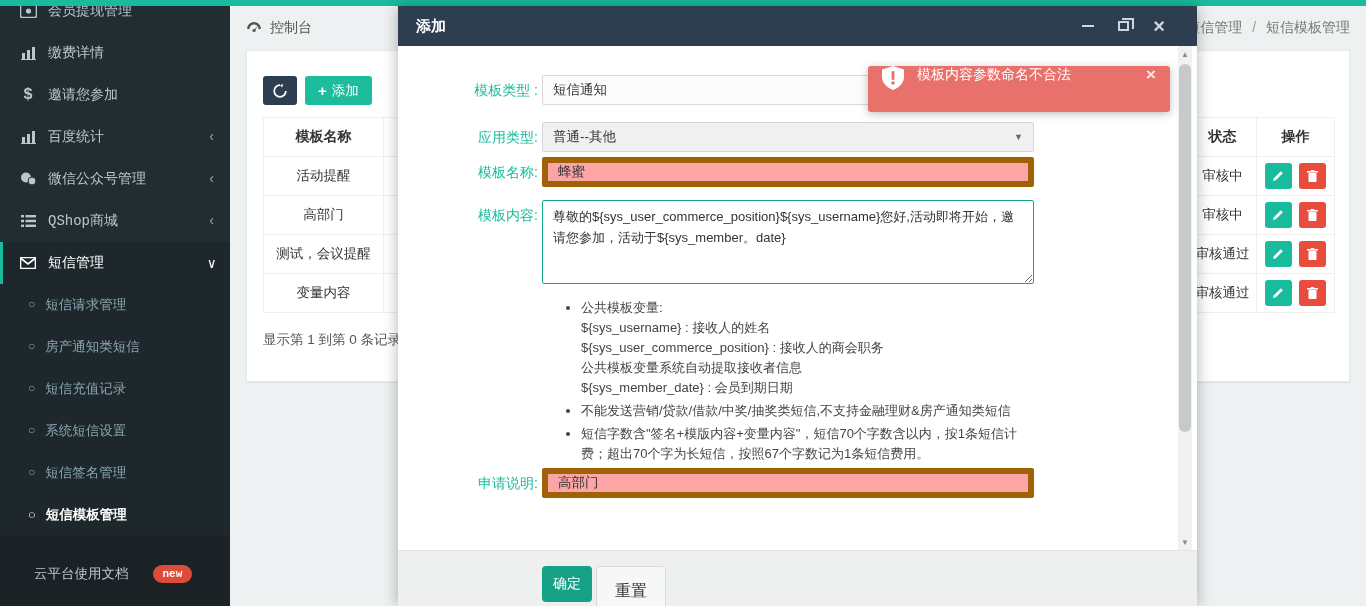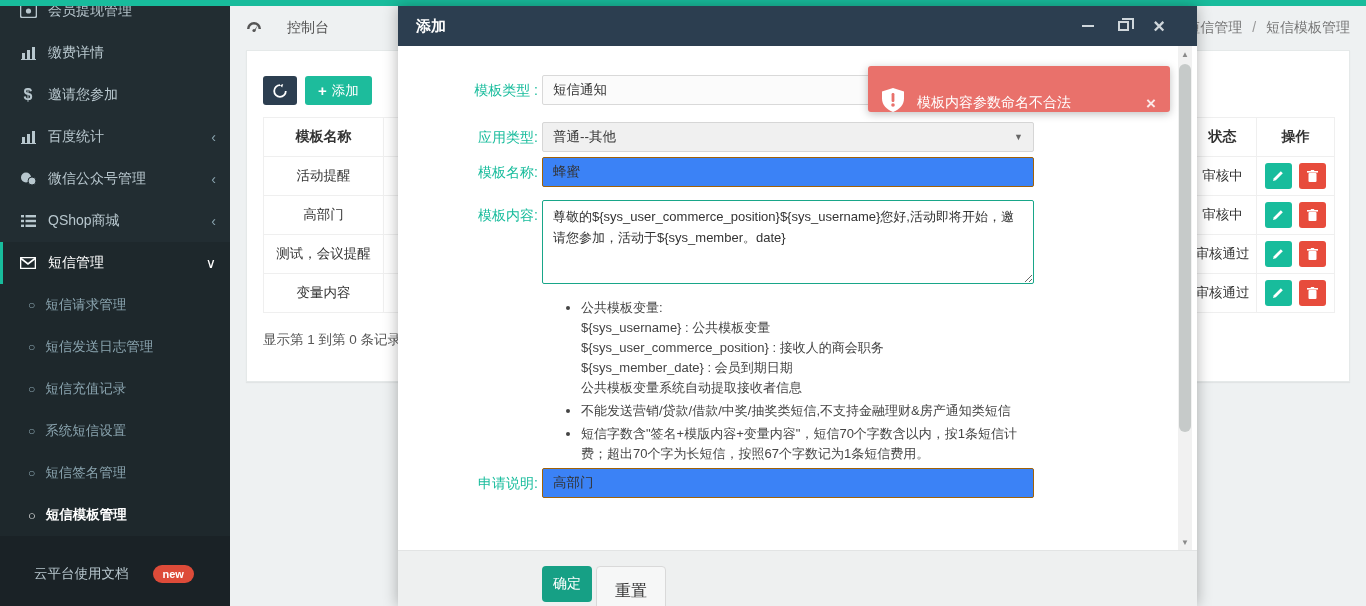--- a/index.html
+++ b/index.html
@@ -5,37 +5,37 @@
   * { margin:0; padding:0; box-sizing:border-box; }
   html,body { width:1366px; height:606px; overflow:hidden; }
   body {
     font-family:"Liberation Sans","DejaVu Sans",sans-serif;
     background:#eef1f2; position:relative; color:#333;
   }
   
   .top-strip { position:absolute; left:0; top:0; width:1366px; height:6px; background:#18bc9c; z-index:5; }
 
   
-  .sidebar { position:absolute; left:0; top:6px; width:230px; height:600px; background:#222d32; overflow:hidden; z-index:4; }
+  .sidebar { position:absolute; left:0; top:6px; width:230px; height:600px; background:#222d32; overflow:hidden; z-index:4;font-family:Liberation Mono, monospace; }
   .side-menu { position:absolute; top:-16px; left:0; width:230px; }
   .side-item { height:42px; display:flex; align-items:center; gap:10px; padding:0 14px 0 18px; color:#b8c7ce; font-size:14px; cursor:pointer; }
   .side-item .s-ic { width:20px; display:flex; justify-content:center; align-items:center; flex:0 0 20px; }
   .side-item .chev { margin-left:auto; font-size:14px; color:#8aa4af; }
   .side-item.active { color:#fff; background:#1e282c; border-left:3px solid #18bc9c; padding-left:15px; }
   .side-item.active .chev { color:#fff; }
   .submenu { background:#1e282c; }
   .sub-item { height:42px; display:flex; align-items:center; gap:10px; padding-left:28px; color:#8aa4af; font-size:13.5px; cursor:pointer; }
   .sub-item .o { font-size:12px; }
   .sub-item.active { color:#fff; font-weight:bold; }
   .sub-item.active .o { font-size:13px; }
   .side-footer { position:absolute; left:0; top:530px; width:230px; height:76px; background:#1a2226; display:flex; align-items:center; padding-left:34px; gap:24px; color:#b8c7ce; font-size:13.5px; }
   .badge-new { background:#dd4b39; color:#fff; font-size:11px; padding:3px 10px; border-radius:9px; font-weight:bold; }
 
   
-  .crumb-left { position:absolute; left:246px; top:19px; display:flex; align-items:center; gap:25px; color:#555; font-size:14px; z-index:3; }
+  .crumb-left { position:absolute; left:246px; top:19px; display:flex; align-items:center; gap:8px; color:#555; font-size:14px; z-index:3; }
   .crumb-right { position:absolute; right:16px; top:19px; color:#777; font-size:14px; z-index:3; }
   .crumb-right .sep { margin:0 6px; color:#999; }
 
   
   .card { position:absolute; left:246px; top:50px; width:1104px; height:332px; background:#fff; border:1px solid #e5e9e9; box-shadow:0 1px 1px rgba(0,0,0,.05); z-index:3; }
   .btn-refresh { position:absolute; left:16px; top:25px; width:34px; height:29px; background:#2c3e50; border:none; border-radius:3px; color:#fff; display:flex; align-items:center; justify-content:center; cursor:pointer; }
   .btn-add { position:absolute; left:58px; top:25px; height:29px; padding:0 13px; background:#1dbc9c; border:none; border-radius:3px; color:#fff; font-size:13.5px; display:flex; align-items:center; gap:5px; cursor:pointer; }
   .btn-add .plus { font-weight:bold; font-size:15px; }
   .tbl { position:absolute; left:16px; top:66px; width:1072px; border-collapse:collapse; table-layout:fixed; }
   .tbl th, .tbl td { border:1px solid #efefef; height:39px; text-align:center; font-size:13.5px; color:#333; }
@@ -54,40 +54,40 @@
   .modal-header { position:absolute; left:0; top:0; width:100%; height:40px; background:#2c3e50; color:#fff; display:flex; align-items:center; padding:0 18px; font-size:15px; font-weight:600; }
   .win-controls { margin-left:auto; display:flex; align-items:center; gap:24px; margin-right:14px; }
   .wc { cursor:pointer; display:flex; align-items:center; justify-content:center; height:16px; }
   .ic-min { width:12px; height:2px; background:#cfd6db; }
   .ic-restore { position:relative; width:11px; height:10px; border:2px solid #cfd6db; }
   .ic-restore::before { content:""; position:absolute; top:-5px; left:2px; width:10px; height:9px; border:2px solid #cfd6db; border-bottom:0; border-left:0; }
   .ic-close { color:#cfd6db; font-size:20px; line-height:1; font-weight:bold; }
 
   .f-label { position:absolute; left:30px; width:110px; text-align:right; color:#18bc9c; font-size:14px; }
   .f-input { position:absolute; left:144px; width:492px; height:30px; border:1px solid #d9d9d9; border-radius:2px; background:#fbfbfb; font-size:13.5px; color:#333; padding:0 10px; font-family:inherit; }
-  .f-input.hl { background:#3b82f6; border:1px solid #a16207; }
+  .f-input.hl { background:#fca5a5; border:6px solid #a16207; }
   .f-select { position:absolute; left:144px; width:492px; height:30px; border:1px solid #d6d6d6; border-radius:2px; background:#f0f0f0; font-size:13.5px; color:#333; display:flex; align-items:center; padding:0 10px; cursor:pointer; }
   .f-select .caret { margin-left:auto; font-size:9px; color:#666; }
   .f-textarea { position:absolute; left:144px; top:194px; width:492px; height:84px; border:1px solid #18a689; border-radius:2px; background:#fff; font-size:13px; color:#333; padding:6px 10px; line-height:1.6; font-family:inherit; resize:both; }
   .help { position:absolute; left:167px; width:478px; }
   .help ul { padding-left:16px; }
   .help li { font-size:13px; color:#444; line-height:20px; margin-bottom:3px; }
   .modal-footer { position:absolute; left:0; top:544px; width:100%; height:56px; background:#eef0f0; border-top:1px solid #e2e4e4;text-decoration:underline; }
   .btn-ok { position:absolute; left:144px; top:15px; height:36px; padding:0 11px; background:#16a085; border:none; border-radius:4px; color:#fff; font-size:14px; cursor:pointer; font-family:inherit; }
   .btn-reset { position:absolute; left:198px; top:15px; height:51px; padding:0 18px; background:#f6f7f7; border:1px solid #d9d9d9; border-radius:4px; color:#333; font-size:16px; cursor:pointer; font-family:inherit; }
 
   
   .sb { position:absolute; right:5px; top:40px; width:14px; height:504px; background:#f1f1f1; }
   .sb-arrow { position:absolute; left:0; width:14px; height:16px; display:flex; align-items:center; justify-content:center; font-size:8px; color:#8a8a8a; cursor:pointer; }
   .sb-up { top:0; }
   .sb-down { bottom:0; }
   .sb-thumb { position:absolute; left:1px; top:18px; width:12px; height:368px; background:#c6cac9; border-radius:6px; cursor:pointer; }
 
   
-  .toast { position:absolute; left:868px; top:66px; width:302px; height:46px; background:#e9716b; border-radius:3px; display:flex; align-items:flex-end; gap:13px; padding:0 14px; color:#fff; font-size:14px; box-shadow:0 2px 8px rgba(0,0,0,.25); z-index:30; }
+  .toast { position:absolute; left:868px; top:66px; width:302px; height:46px; background:#e9716b; border-radius:3px; display:flex; align-items:flex-start; gap:13px; padding:0 14px; color:#fff; font-size:14px; box-shadow:0 2px 8px rgba(0,0,0,.25); z-index:30; }
   .toast .t-close { margin-left:auto; font-weight:bold; font-size:17px; color:#fff; opacity:.85; cursor:pointer; line-height:1; }
 
   svg { display:block; }
 </style>
 </head>
 <body>
 
 <div class="top-strip"></div>
 
 <div class="sidebar">
@@ -162,21 +162,21 @@
       <span>短信管理</span>
       <span class="chev">∨</span>
     </div>
     <div class="submenu">
       <div class="sub-item">
         <span class="o">○</span>
         <span>短信请求管理</span>
       </div>
       <div class="sub-item">
         <span class="o">○</span>
-        <span>短信发送日志管理</span>
+        <span>房产通知类短信</span>
       </div>
       <div class="sub-item">
         <span class="o">○</span>
         <span>短信充值记录</span>
       </div>
       <div class="sub-item">
         <span class="o">○</span>
         <span>系统短信设置</span>
       </div>
       <div class="sub-item">
@@ -344,24 +344,24 @@
   <div class="f-label" style="top:158px;">模板名称:</div>
   <input class="f-input hl" style="top: 151px;" value="蜂蜜">
 
   <div class="f-label" style="top:201px;">模板内容:</div>
   <textarea class="f-textarea" style="">尊敬的${sys_user_commerce_position}${sys_username}您好,活动即将开始，邀请您参加，活动于${sys_member。date}</textarea>
 
   <div class="help" style="top:292px;">
     <ul>
       <li>
         <div>公共模板变量:</div>
-        <div>${sys_username} : 公共模板变量</div>
+        <div>${sys_username} : 接收人的姓名</div>
         <div>${sys_user_commerce_position} : 接收人的商会职务</div>
+        <div>公共模板变量系统自动提取接收者信息</div>
         <div>${sys_member_date} : 会员到期日期</div>
-        <div>公共模板变量系统自动提取接收者信息</div>
       </li>
       <li>不能发送营销/贷款/借款/中奖/抽奖类短信,不支持金融理财&amp;房产通知类短信</li>
       <li>短信字数含"签名+模版内容+变量内容"，短信70个字数含以内，按1条短信计费；超出70个字为长短信，按照67个字数记为1条短信费用。</li>
     </ul>
   </div>
 
   <div class="f-label" style="top:469px;">申请说明:</div>
   <input class="f-input hl" style="top: 462px;" value="高部门">
 
 

